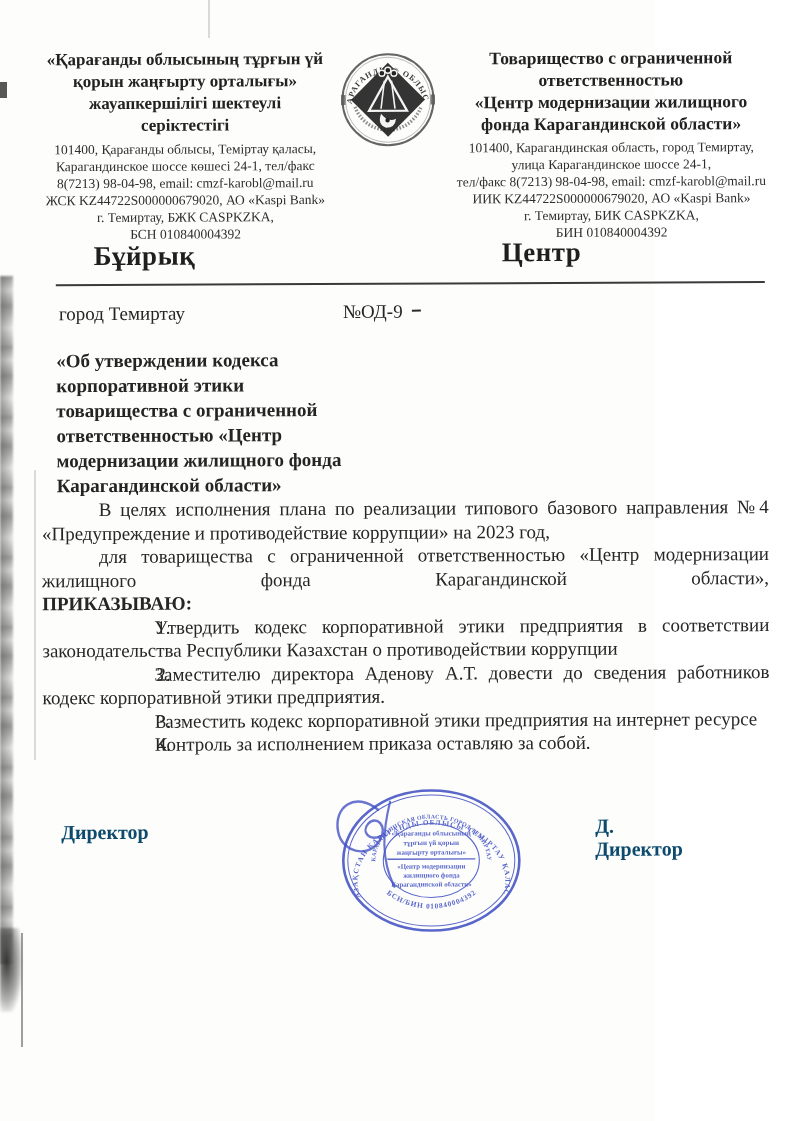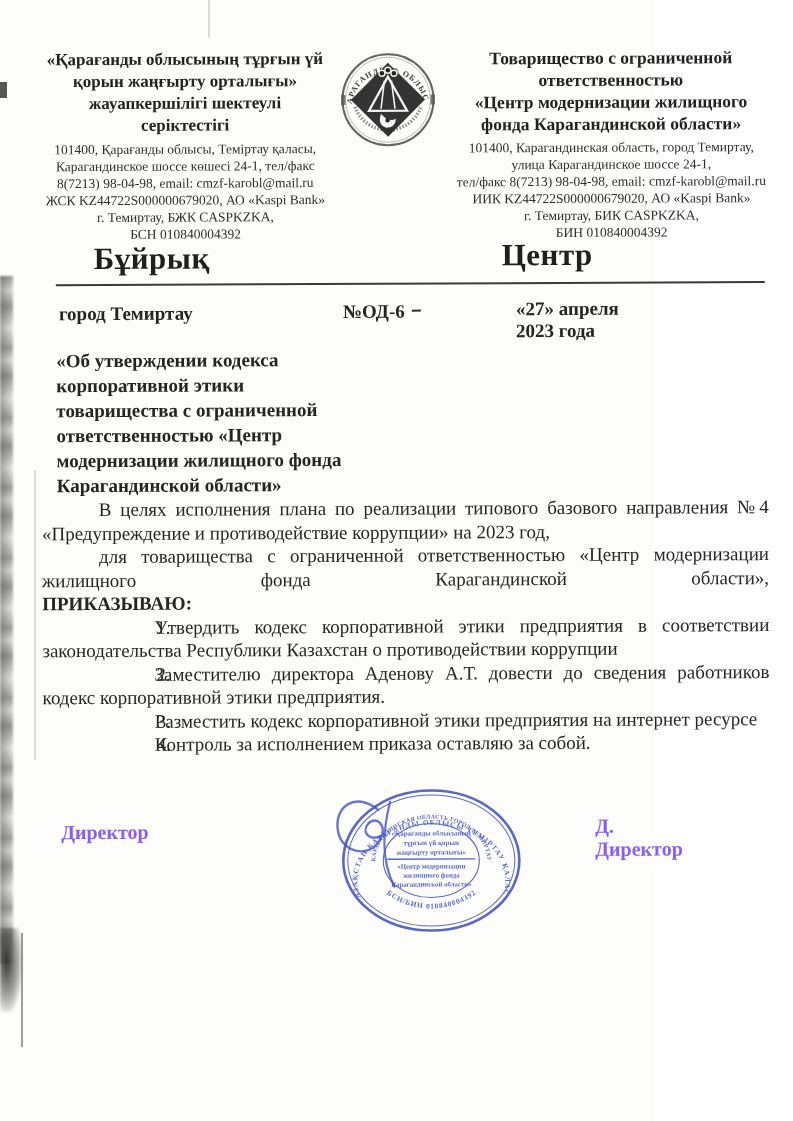--- a/index.html
+++ b/index.html
@@ -14,39 +14,39 @@
   .content{position:absolute;inset:0;transform:rotate(-0.25deg);}
   .abs{position:absolute;}
 
   
   .hdr-left{left:36px;top:48px;width:302px;}
   .hdr-right{left:440px;top:48px;width:346px;}
   .hdr-title{font-weight:bold;font-size:17px;line-height:22px;text-align:center;color:#222;}
   .hdr-addr{font-size:13.5px;line-height:17px;text-align:center;color:#2e2e2e;margin-top:4px;}
 
   
-  .doc-title{font-weight:bold;font-size:31px;color:#1f1f1f;letter-spacing:.5px;}
+  .doc-title{font-weight:bold;font-size:27px;color:#1f1f1f;letter-spacing:.5px;}
   .rule{left:57px;top:283px;width:709px;height:2.2px;background:#3a3a3a;}
 
   
-  .meta{font-weight:bold;font-size:19px;color:#242424;}
+  .meta{font-weight:normal;font-size:19px;color:#242424;}
 
   
   .subject{left:57px;top:347px;width:400px;font-weight:bold;font-size:19px;line-height:25px;color:#242424;}
 
   
   .bodytext{left:42px;top:497px;width:727px;font-size:19px;line-height:23.5px;text-align:justify;color:#262626;}
   .bodytext p{margin:0;}
   .indent{text-indent:57px;}
   .just-last{text-align-last:justify;}
   .decree{font-weight:bold;}
   .item-num{display:inline-block;width:55px;}
 
   
-  .sig{font-weight:bold;font-size:20px;color:#8b5cf6;}
+  .sig{font-weight:bold;font-size:20px;color:#0c4a6e;}
 
   
   .smudge{left:0;top:276px;width:13px;height:688px;
     background:
       repeating-linear-gradient(180deg,
         rgba(70,70,70,.50) 0px, rgba(130,130,130,.18) 14px,
         rgba(60,60,60,.48) 30px, rgba(150,150,150,.10) 52px,
         rgba(80,80,80,.42) 70px),
       linear-gradient(90deg, rgba(60,60,60,.45), rgba(160,160,160,.08));
     filter:blur(1.2px);}
@@ -129,23 +129,22 @@
         <div>г. Темиртау, БИК CASPKZKA,</div>
         <div>БИН 010840004392</div>
       </div>
     </div>
 
     <div class="abs doc-title" style="left:95px;top:240px;">Бұйрық</div>
     <div class="abs doc-title" style="left:503px;top:238px;">Центр</div>
     <div class="abs rule"></div>
 
     <div class="abs meta" style="left:60px;top:302px;">город Темиртау</div>
-    <div class="abs meta" style="left:344px;top:301px;border-bottom:0;">№ОД-6</div>
+    <div class="abs meta" style="left:344px;top:301px;border-bottom:0;">№ОД-9</div>
     <div class="abs" style="left:413px;top:310px;width:9px;height:2px;background:#2c2c2c;"></div>
-    <div class="abs meta" style="left:517px;top:299px;">«27» апреля 2023 года</div>
 
     <div class="abs subject">
       <div>«Об утверждении кодекса</div>
       <div>корпоративной этики</div>
       <div>товарищества  с ограниченной</div>
       <div>ответственностью «Центр</div>
       <div>модернизации жилищного фонда</div>
       <div>Карагандинской области»</div>
     </div>
 

